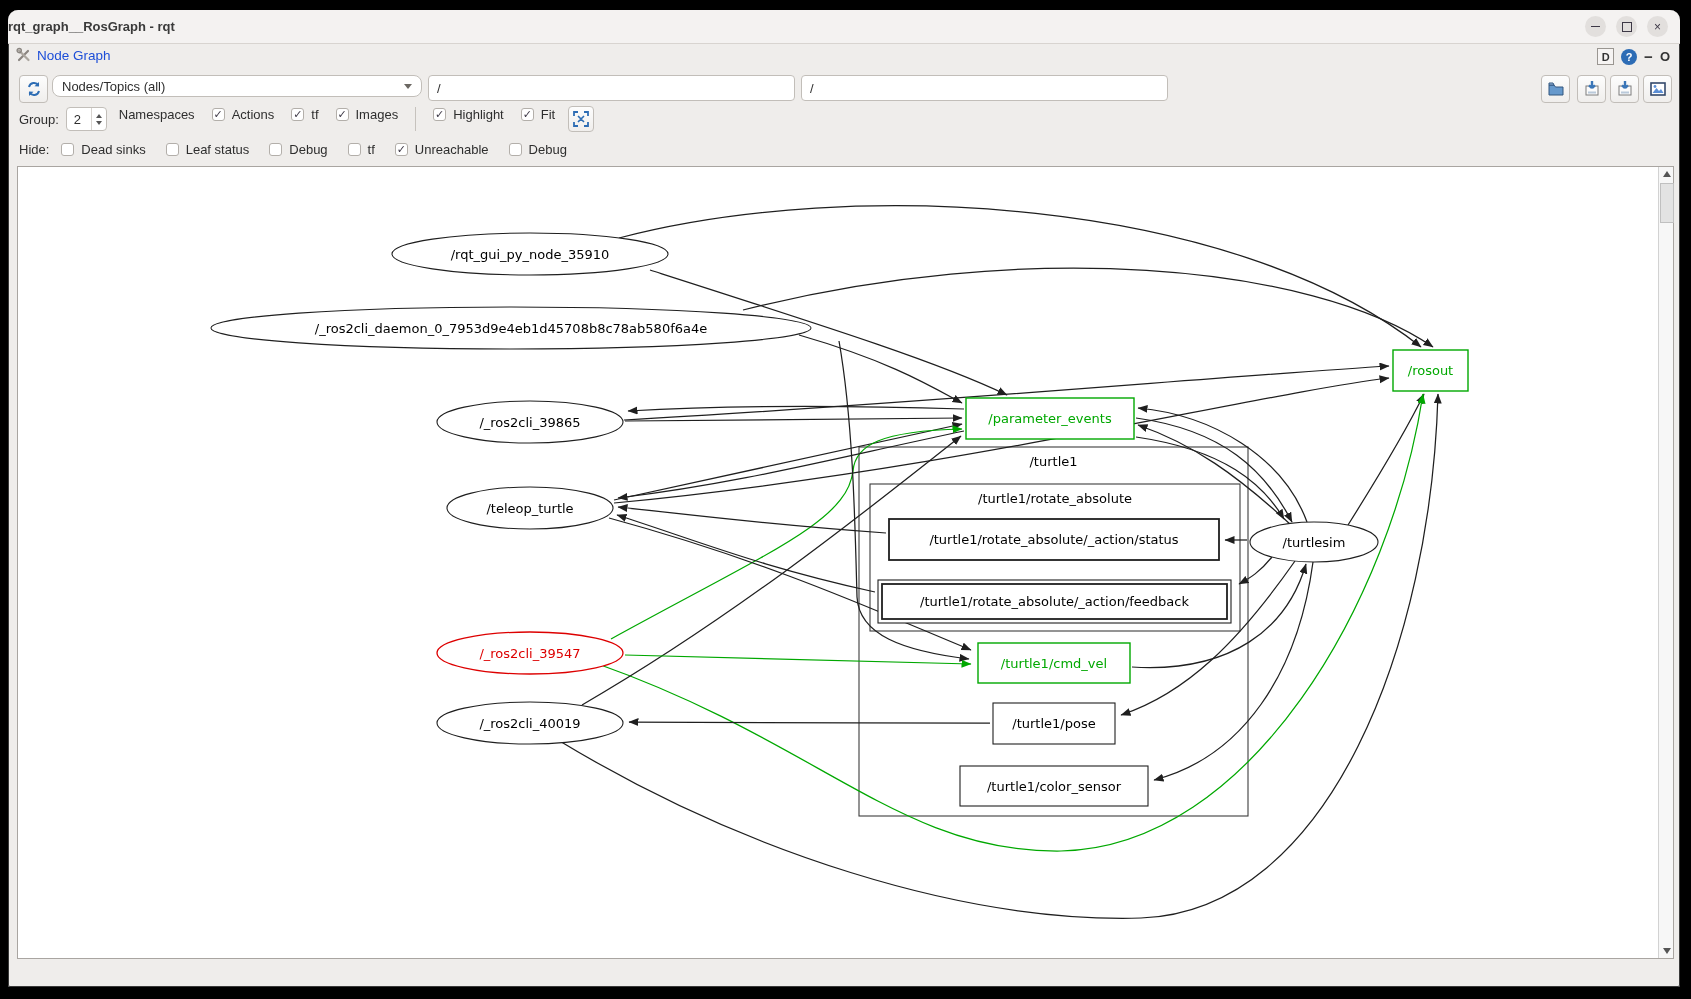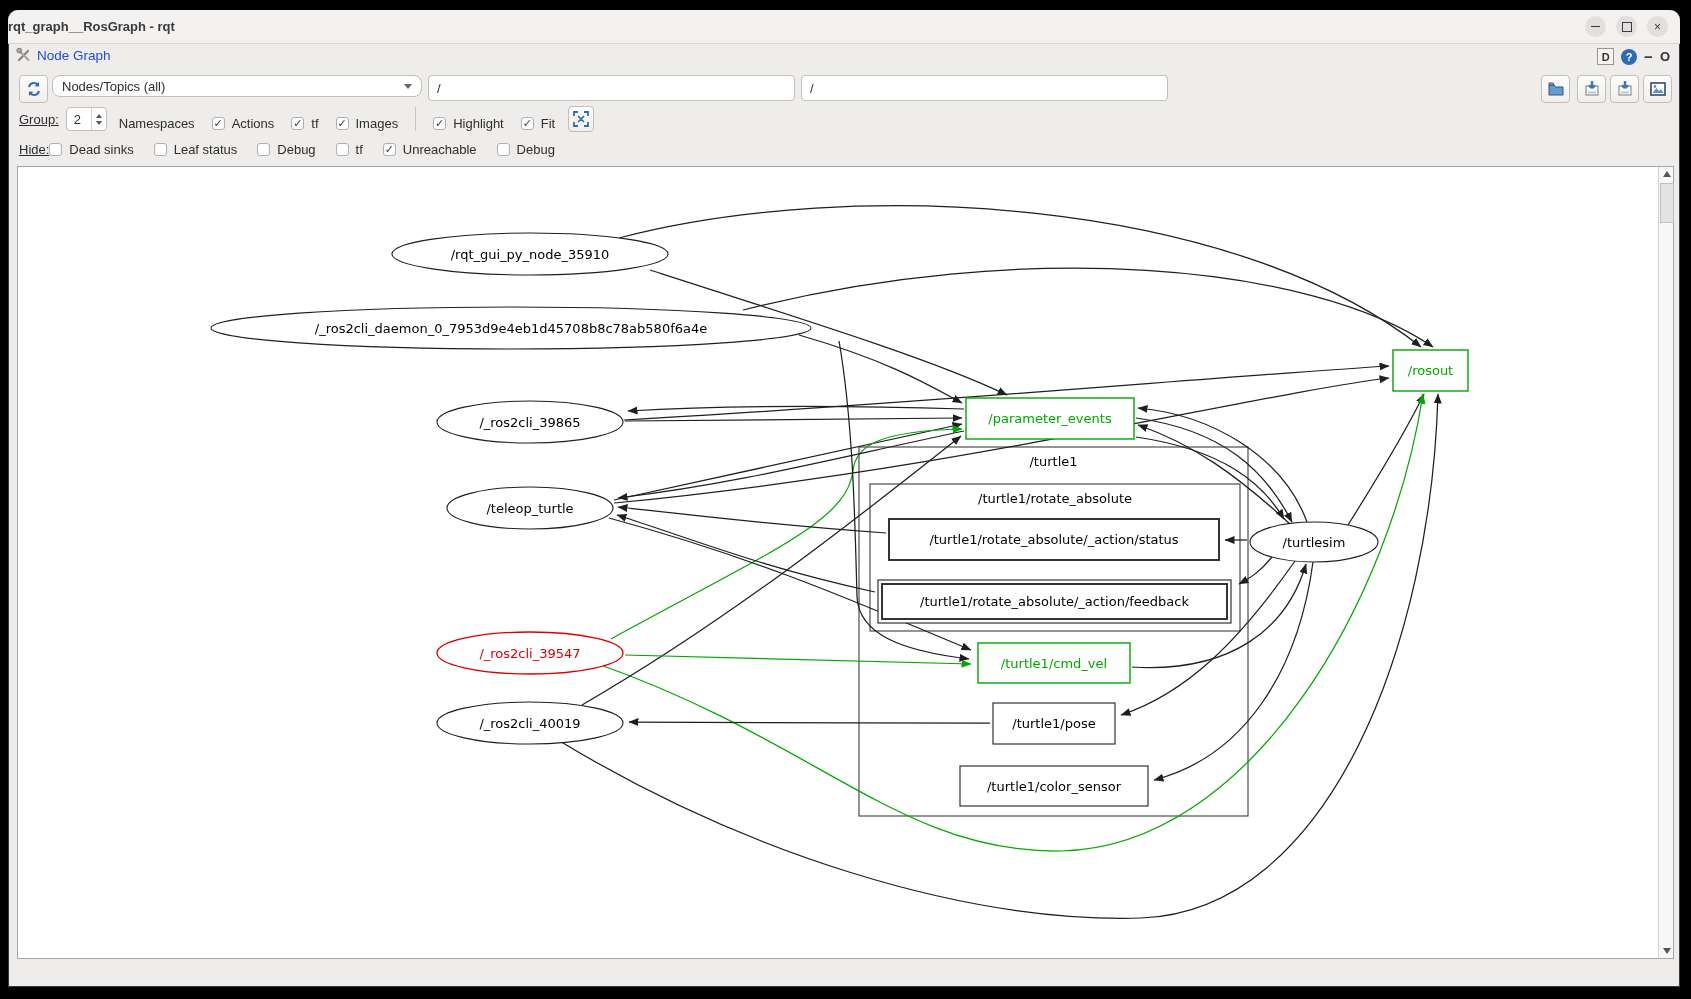--- a/index.html
+++ b/index.html
@@ -31,21 +31,21 @@
     border:1px solid #c2beb9;border-radius:4px;display:flex;align-items:center;justify-content:center;}
   .combo{position:absolute;left:44px;top:3px;width:370px;height:22px;background:#fff;
     border:1px solid #c2beb9;border-radius:8px;display:flex;align-items:center;box-sizing:border-box;}
   .combo .ctext{flex:1;padding-left:9px;font-size:13px;color:#2e2e2e;}
   .combo .carrow{width:0;height:0;border-left:4.5px solid transparent;border-right:4.5px solid transparent;
     border-top:5px solid #6b6762;margin-right:9px;}
   .tinput{position:absolute;top:3px;height:26px;background:#fff;border:1px solid #c2beb9;border-radius:4px;
     box-sizing:border-box;font-size:13px;color:#2e2e2e;padding-left:8px;display:flex;align-items:center;}
   
   .optrow{position:absolute;left:11px;display:flex;align-items:center;height:26px;}
-  .rowlabel{font-size:13px;color:#2e2e2e;text-decoration:underline;}
+  .rowlabel{font-size:13px;color:#2e2e2e;}
   .spin{width:41px;height:24px;background:#fff;border:1px solid #c2beb9;border-radius:4px;margin-left:7px;
     display:flex;align-items:stretch;box-sizing:border-box;}
   .spin .val{flex:1;font-size:13px;color:#2e2e2e;display:flex;align-items:center;padding-left:7px;}
   .spin .arrows{width:14px;border-left:1px solid #d8d4d0;display:flex;flex-direction:column;
     align-items:center;justify-content:center;gap:3px;}
   .spin .up{width:0;height:0;border-left:3.5px solid transparent;border-right:3.5px solid transparent;border-bottom:4px solid #555;}
   .spin .dn{width:0;height:0;border-left:3.5px solid transparent;border-right:3.5px solid transparent;border-top:4px solid #555;}
   .opt{display:inline-flex;align-items:center;gap:7px;}
   .optlabel{font-size:13px;color:#2e2e2e;white-space:nowrap;}
   .cb{width:13px;height:13px;background:#fff;border:1px solid #b3afaa;border-radius:3px;
@@ -158,21 +158,21 @@
 
   <div class="optrow" style="top:96px;">
     <span class="rowlabel">Group:</span>
     <div class="spin">
       <span class="val">2</span>
       <span class="arrows">
           <span class="up"></span>
           <span class="dn"></span>
         </span>
     </div>
-    <div id="group-items" style="display:flex;align-items:flex-end;gap:17px;margin-left:12px;">
+    <div id="group-items" style="display:flex;align-items:flex-start;gap:17px;margin-left:12px;">
         <span class="opt">
           <span class="optlabel">Namespaces</span>
         </span>
         <span class="opt">
           <span class="cb checked"></span>
           <span class="optlabel">Actions</span>
         </span>
         <span class="opt">
           <span class="cb checked"></span>
           <span class="optlabel">tf</span>
@@ -194,21 +194,21 @@
     <span class="fitbtn" style="margin-left:13px;">
       <svg width="16" height="16" viewBox="0 0 16 16">
         <path d="M1,5 L1,1 L5,1 M11,1 L15,1 L15,5 M15,11 L15,15 L11,15 M5,15 L1,15 L1,11" fill="none" stroke="#2e6db4" stroke-width="1.8"></path>
         <path d="M5,5 L8,8 M11,5 L8,8 M5,11 L8,8 M11,11 L8,8" stroke="#2e6db4" stroke-width="1.6"></path>
       </svg>
     </span>
   </div>
 
   <div class="optrow" style="top:126px;justify-content:space-between;">
     <span class="rowlabel">Hide:</span>
-    <div id="hide-items" style="display:flex;align-items:center;gap:20px;">
+    <div id="hide-items" style="display:flex;align-items:center;gap:20px;margin-left:12px;">
         <span class="opt">
           <span class="cb"></span>
           <span class="optlabel">Dead sinks</span>
         </span>
         <span class="opt">
           <span class="cb"></span>
           <span class="optlabel">Leaf status</span>
         </span>
         <span class="opt">
           <span class="cb"></span>

